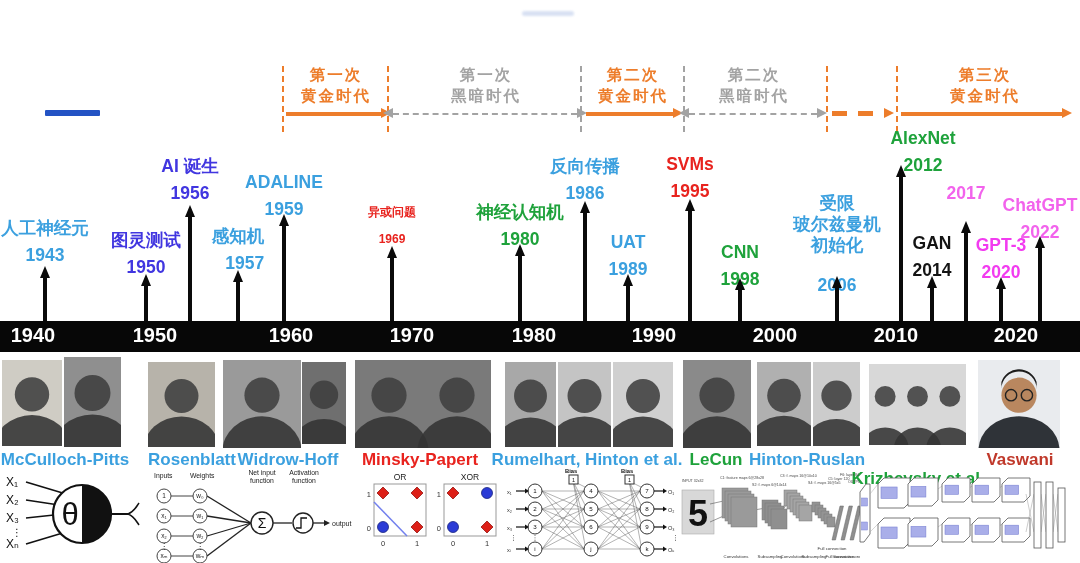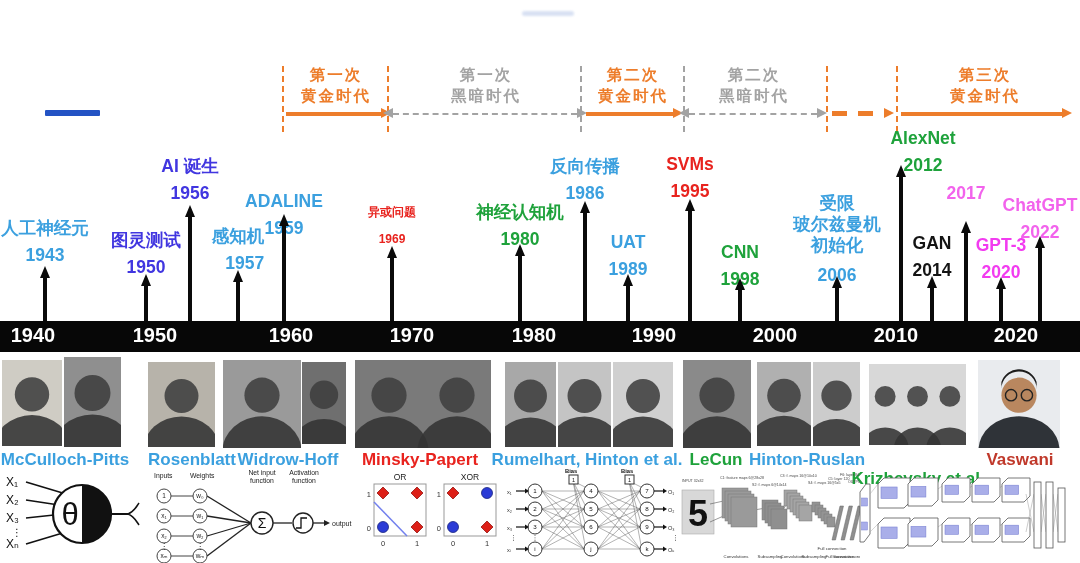--- a/index.html
+++ b/index.html
@@ -84,21 +84,21 @@
         <div style="margin-top: 3px;">1956</div>
       </div>
       <div class="abs" style="left: 184.5px; top: 205px; width: 0px; height: 0px; border-left: 5.5px solid transparent; border-right: 5.5px solid transparent; border-bottom: 12px solid rgb(10, 10, 10);"></div>
       <div class="abs" style="left: 188.3px; top: 215px; width: 3.4px; height: 108px; background: rgb(10, 10, 10);"></div>
       <div class="abs milestone-label" style="left: 238px; top: 224px; color: rgb(59, 160, 223); font-size: 17.5px; line-height: 24px; white-space: nowrap; text-align: right;">
         <div>感知机</div>
         <div style="margin-top: 3px;">1957</div>
       </div>
       <div class="abs" style="left: 232.5px; top: 270px; width: 0px; height: 0px; border-left: 5.5px solid transparent; border-right: 5.5px solid transparent; border-bottom: 12px solid rgb(10, 10, 10);"></div>
       <div class="abs" style="left: 236.3px; top: 280px; width: 3.4px; height: 43px; background: rgb(10, 10, 10);"></div>
-      <div class="abs milestone-label" style="left: 284px; top: 170px; color: rgb(59, 160, 223); font-size: 17.5px; line-height: 24px; white-space: nowrap; margin-top: 19px;">
+      <div class="abs milestone-label" style="left: 284px; top: 170px; color: rgb(59, 160, 223); font-size: 17.5px; line-height: 24px; white-space: nowrap;">
         <div>ADALINE</div>
         <div style="margin-top: 3px;">1959</div>
       </div>
       <div class="abs" style="left: 278.5px; top: 214px; width: 0px; height: 0px; border-left: 5.5px solid transparent; border-right: 5.5px solid transparent; border-bottom: 12px solid rgb(10, 10, 10);"></div>
       <div class="abs" style="left: 282.3px; top: 224px; width: 3.4px; height: 99px; background: rgb(10, 10, 10);"></div>
       <div class="abs milestone-label" style="left: 392px; top: 200px; color: rgb(232, 35, 30); font-size: 12px; line-height: 24px; white-space: nowrap;">
         <div>异或问题</div>
         <div style="margin-top: 3px;">1969</div>
       </div>
       <div class="abs" style="left: 386.5px; top: 246px; width: 0px; height: 0px; border-left: 5.5px solid transparent; border-right: 5.5px solid transparent; border-bottom: 12px solid rgb(10, 10, 10);"></div>
@@ -130,21 +130,21 @@
       <div class="abs milestone-label" style="left: 740px; top: 240px; color: rgb(30, 162, 59); font-size: 17.5px; line-height: 24px; white-space: nowrap;">
         <div>CNN</div>
         <div style="margin-top: 3px;">1998</div>
       </div>
       <div class="abs" style="left: 734.5px; top: 278px; width: 0px; height: 0px; border-left: 5.5px solid transparent; border-right: 5.5px solid transparent; border-bottom: 12px solid rgb(10, 10, 10);"></div>
       <div class="abs" style="left: 738.3px; top: 288px; width: 3.4px; height: 35px; background: rgb(10, 10, 10);"></div>
       <div class="abs milestone-label" style="left: 837px; top: 193px; color: rgb(59, 160, 223); font-size: 17.5px; line-height: 21px; white-space: nowrap;">
         <div>受限</div>
         <div>玻尔兹曼机</div>
         <div>初始化</div>
-        <div style="margin-top: 9px;">2006</div>
+        <div style="margin-top: 19px;">2006</div>
       </div>
       <div class="abs" style="left: 831.5px; top: 276px; width: 0px; height: 0px; border-left: 5.5px solid transparent; border-right: 5.5px solid transparent; border-bottom: 12px solid rgb(10, 10, 10);"></div>
       <div class="abs" style="left: 835.3px; top: 286px; width: 3.4px; height: 37px; background: rgb(10, 10, 10);"></div>
       <div class="abs milestone-label" style="left: 901px; top: 126px; color: rgb(30, 162, 59); font-size: 17.5px; line-height: 24px; white-space: nowrap; margin-left: 22px;">
         <div>AlexNet</div>
         <div style="margin-top: 3px;">2012</div>
       </div>
       <div class="abs" style="left: 895.5px; top: 165px; width: 0px; height: 0px; border-left: 5.5px solid transparent; border-right: 5.5px solid transparent; border-bottom: 12px solid rgb(10, 10, 10);"></div>
       <div class="abs" style="left: 899.3px; top: 175px; width: 3.4px; height: 148px; background: rgb(10, 10, 10);"></div>
       <div class="abs milestone-label" style="left: 932px; top: 231px; color: rgb(20, 20, 20); font-size: 17.5px; line-height: 24px; white-space: nowrap;">

